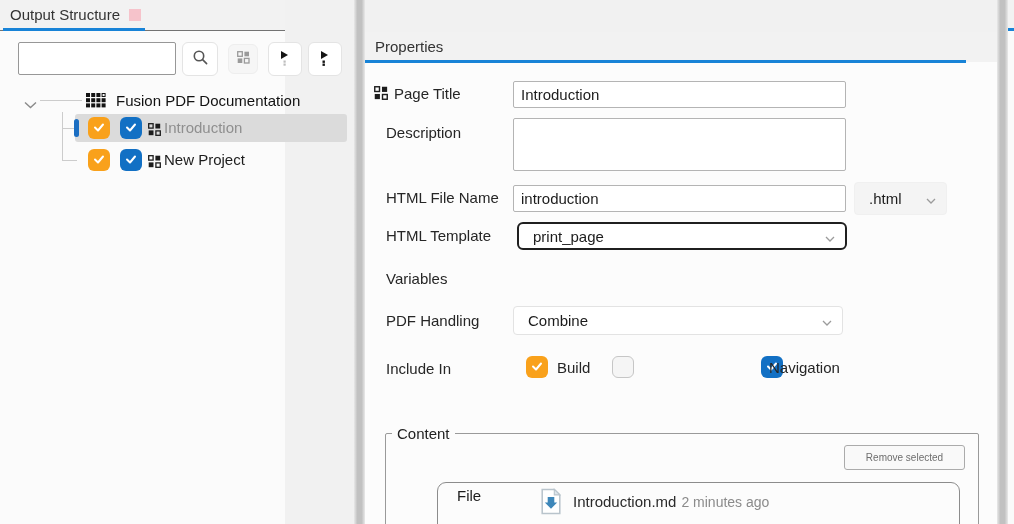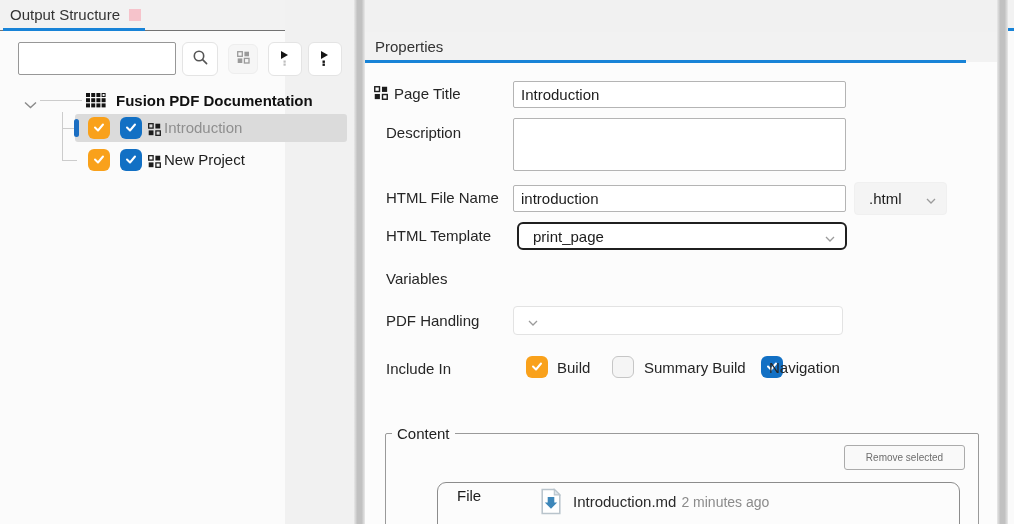--- a/index.html
+++ b/index.html
@@ -29,21 +29,21 @@
     background:#fff; border:1px solid #e4e4e4; border-radius:6px;
     display:flex; align-items:center; justify-content:center; cursor:pointer; padding:0;
   }
   .tool-btn.disabled { background:#f6f6f6; border-color:#eeeeee; }
 
   
   .tree-root-row { position:absolute; left:0; top:57px; width:353px; height:26px; }
   .root-chevron { position:absolute; left:24px; top:7px; }
   .root-line { position:absolute; left:40px; top:69px; width:42px; height:1px; background:#cccccc; }
   .root-icon { position:absolute; left:86px; top:5px; }
-  .root-label { position:absolute; left:116px; top:0; line-height:26px; font-weight:bold; color:#111; white-space:nowrap; }
+  .root-label { position:absolute; left:116px; top:0; line-height:26px; font-weight:normal; color:#111; white-space:nowrap; }
   .guide-v { position:absolute; left:62px; top:81px; width:1px; height:48px; background:#cccccc; }
   .guide-h1 { position:absolute; left:62px; top:97px; width:13px; height:1px; background:#cccccc; }
   .guide-h2 { position:absolute; left:62px; top:129px; width:15px; height:1px; background:#cccccc; }
   .tree-row { position:absolute; left:75px; width:272px; height:28px; border-radius:3px; }
   .tree-row.selected { background:#dbdbdb; }
   .row-intro { top:83px; }
   .row-newproj { top:115px; }
   .sel-pill { position:absolute; left:-1px; top:5px; width:5px; height:18px; background:#1b6ec2; border-radius:3px; }
   .cb {
     position:absolute; top:3px; width:22px; height:22px; border-radius:6px;
@@ -276,34 +276,34 @@
       <span class="combo-value">print_page</span>
       <span class="chev"><svg width="10" height="6" viewBox="0 0 10 6">
             <polyline points="1,1 5,5 9,1" fill="none" stroke="#9b9b9b" stroke-width="1.3"></polyline>
           </svg></span>
     </div>
 
     <span class="frow-label" style="left:21px; top:203px;text-align:center;">Variables</span>
 
     <span class="frow-label" style="left:21px; top:245px;">PDF Handling</span>
     <div class="combo" style="left:148px; top:243px; width:330px; height:29px;">
+      <span class="combo-value">Combine</span>
       <span class="chev"><svg width="10" height="6" viewBox="0 0 10 6">
             <polyline points="1,1 5,5 9,1" fill="none" stroke="#9b9b9b" stroke-width="1.3"></polyline>
           </svg></span>
     </div>
 
     <span class="frow-label" style="left:21px; top:293px;">Include In</span>
     <span class="cb orange" style="left:161px; top:293px;">
       <span><svg width="14" height="14" viewBox="0 0 14 14">
             <polyline points="3,7.5 6,10.5 11,4.5" fill="none" stroke="#fff" stroke-width="2" stroke-linecap="round" stroke-linejoin="round"></polyline>
           </svg></span>
     </span>
     <span class="inc-cb-label" style="left:192px; top:293px;">Build</span>
     <span class="cb empty" style="left:247px; top:293px;"></span>
-    <span class="inc-cb-label" style="left:279px; top:293px;">Summary Build</span>
     <span class="cb blue" style="left:396px; top:293px;">
       <span><svg width="14" height="14" viewBox="0 0 14 14">
             <polyline points="3,7.5 6,10.5 11,4.5" fill="none" stroke="#fff" stroke-width="2" stroke-linecap="round" stroke-linejoin="round"></polyline>
           </svg></span>
     </span>
     <span class="inc-cb-label" style="left:404px; top:293px;">Navigation</span>
 
     <fieldset class="content-group">
       <legend>Content</legend>
       <button class="remove-btn">Remove selected</button>

